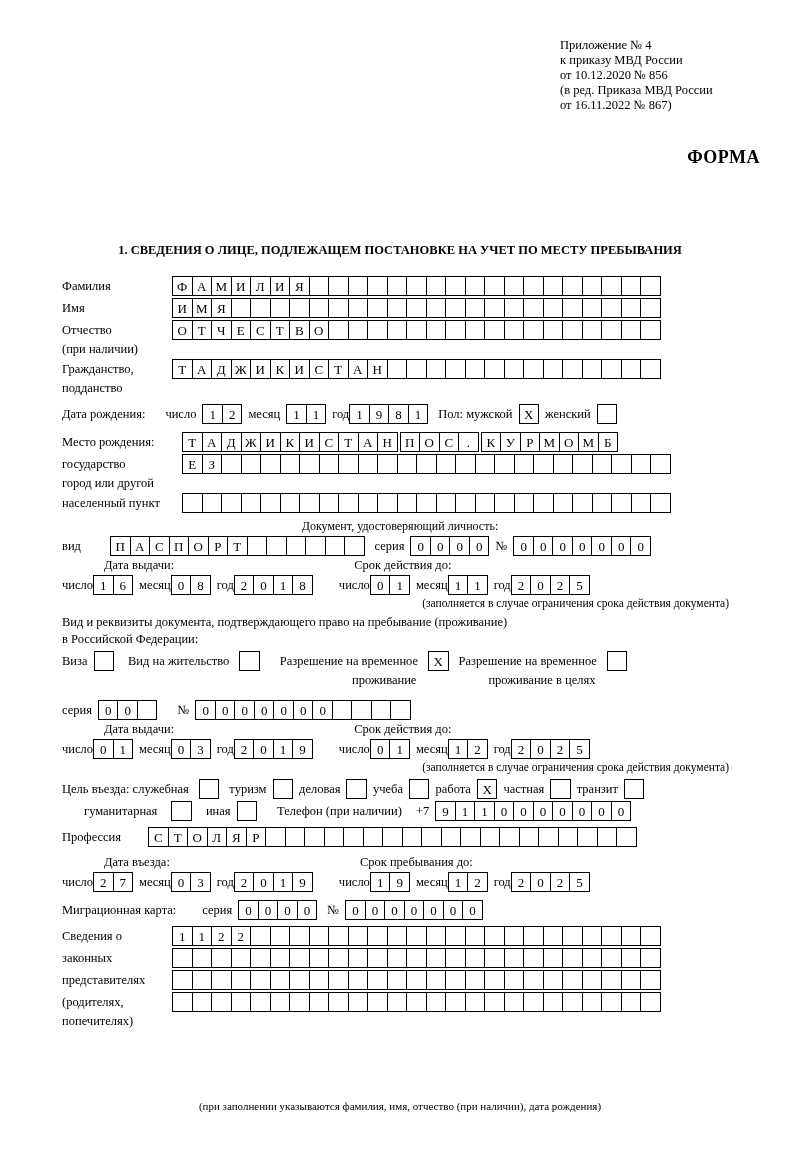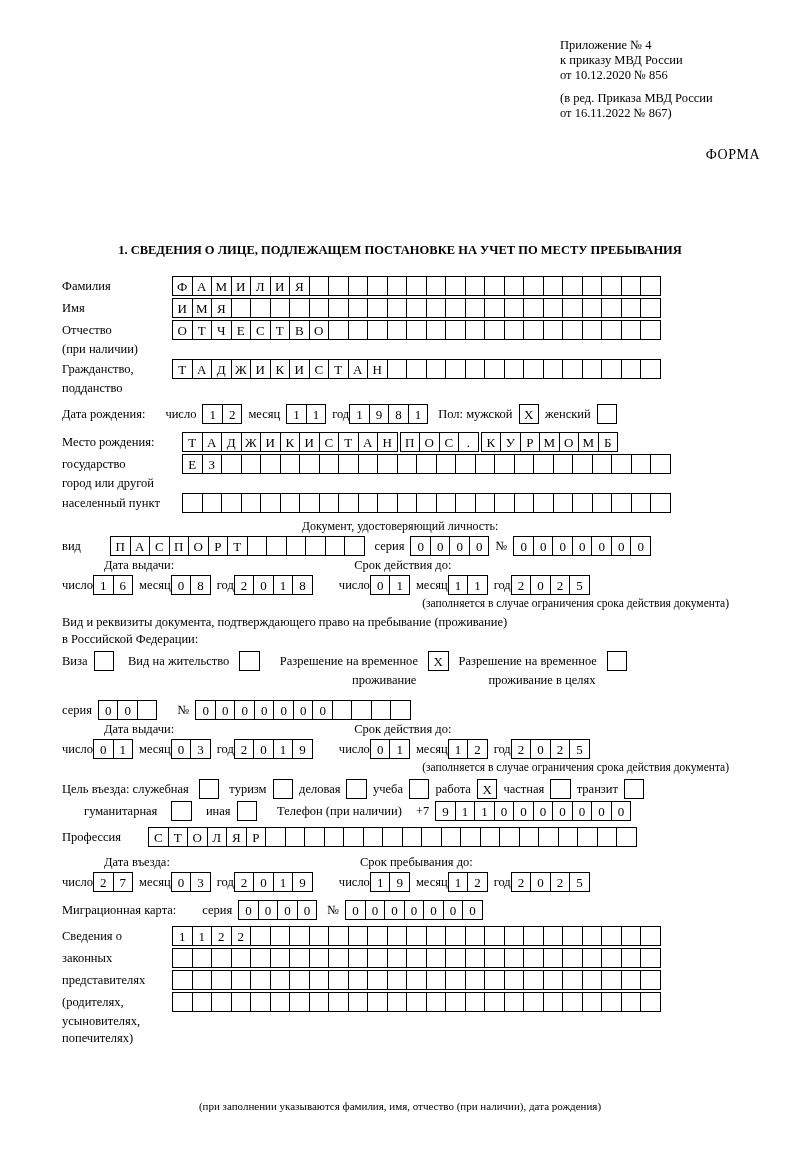--- a/index.html
+++ b/index.html
@@ -24,27 +24,27 @@
   
   .header-ref {
     position: absolute;
     top: 38px;
     right: 40px;
     width: 200px;
     font-size: 12.5px;
     line-height: 15px;
     text-align: left;
   }
-  .header-ref .sp { margin-top: 8px; }
+  .header-ref .sp { margin-top: 0; }
   .forma {
     position: absolute;
     top: 147px;
     right: 40px;
-    font-weight: normal;
-    font-size: 14px;
+    font-weight: bold;
+    font-size: 18px;
     letter-spacing: 0.5px;
     margin-left: 24px;
   }
   .title {
     position: absolute;
     top: 183px;
     left: 0;
     width: 800px;
     text-align: center;
     font-weight: bold;
@@ -914,23 +914,20 @@
           <span class="bx"></span>
           <span class="bx"></span>
           <span class="bx"></span>
           <span class="bx"></span>
           <span class="bx"></span>
           <span class="bx"></span>
           <span class="bx"></span>
         </span>
     </div>
     <div class="row">
-      <span class="lbl lbl-w100" style="width:110px">усыновителях,</span>
-    </div>
-    <div class="row">
       <span class="lbl lbl-w100" style="width:110px">попечителях)</span>
     </div>
 
   </div>
 
   <div class="footer-note">(при заполнении указываются фамилия, имя, отчество (при наличии), дата рождения)</div>
 
 </div>
 
 </body></html>

